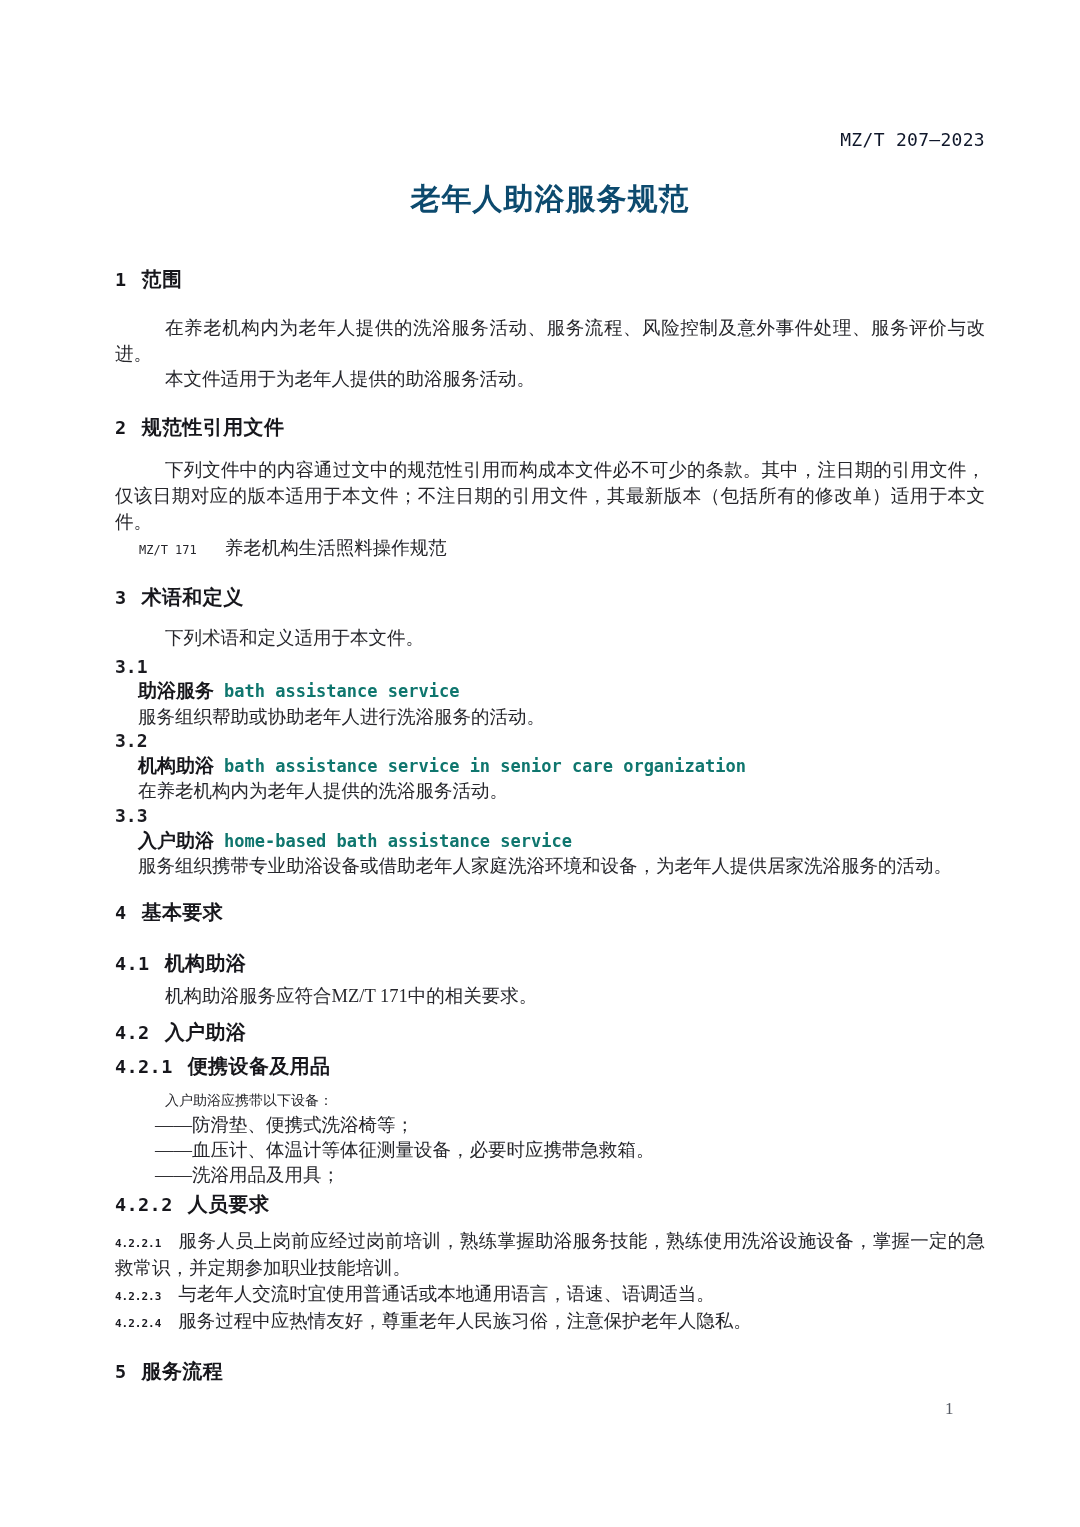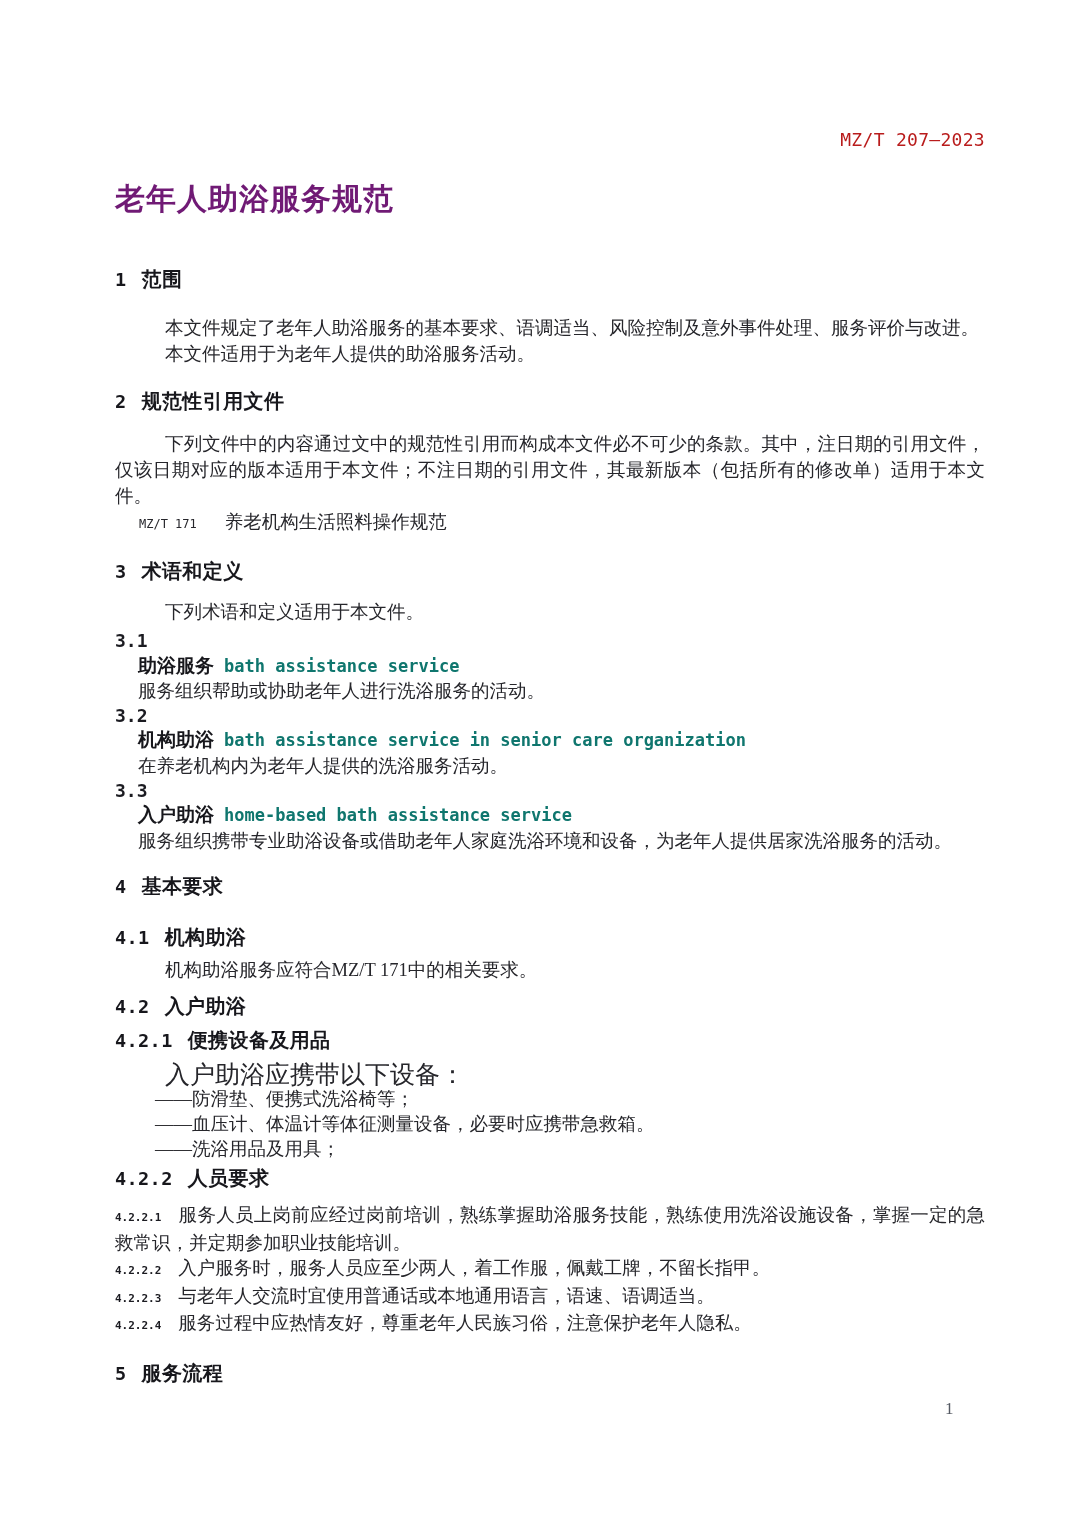--- a/index.html
+++ b/index.html
@@ -10,29 +10,30 @@
     background:#ffffff;
     overflow:hidden;
     font-family:"Liberation Serif","DejaVu Serif",serif;
     color:#26262b;
   }
   .doc-code {
     margin:128px 95px 0 0;
     text-align:right;
     font-family:"DejaVu Sans Mono","Liberation Mono",monospace;
     font-size:18px; line-height:24px;
-    color:#b91c1c; font-weight:500;
+    color:#0f172a; font-weight:500;
     letter-spacing:0.3px;
   }
   .content { padding:0 95px 0 115px; }
   .doc-title {
     margin-top:28px;
+    text-align:center;
     font-family:"Liberation Sans","DejaVu Sans",sans-serif;
     font-weight:700; font-size:30px; line-height:38px;
-    color:#701a75; letter-spacing:1px;
+    color:#0c4a6e; letter-spacing:1px;
   }
   .h {
     font-family:"Liberation Sans","DejaVu Sans",sans-serif;
     font-weight:700; font-size:20px; line-height:27px;
     color:#17171c; letter-spacing:0.4px;
   }
   .hnum {
     font-family:"DejaVu Sans Mono","Liberation Mono",monospace;
     font-size:18.5px; font-weight:700; margin-right:15px;
   }
@@ -51,21 +52,21 @@
   .term-cn {
     font-family:Liberation Mono, monospace;
     font-weight:700; font-size:19px; color:#17171c;
   }
   .term-en {
     font-family:"DejaVu Sans Mono","Liberation Mono",monospace;
     font-weight:600; font-size:17px; margin-left:10px; color:#0f766e;
   }
   .term-def { padding-left:23px; font-size:18.5px; line-height:24.6px; }
   .list-item { padding-left:40px; font-size:18.5px; line-height:25px; }
-  .intro-line { font-size:25px; line-height:25px; }
+  .intro-line { font-size:14px; line-height:25px; }
   .citem { font-size:18.5px; line-height:25.4px; text-align:justify; }
   .cnum {
     font-family:"DejaVu Sans Mono","Liberation Mono",monospace;
     font-weight:700; font-size:11px; margin-right:17px; color:#1b1b21;
   }
   .m-c1h{margin-top:48px} .m-c1p{margin-top:23px}
   .m-c2h{margin-top:21px} .m-c2p{margin-top:16px}
   .m-c3h{margin-top:21px} .m-c3i{margin-top:15px} .m-terms{margin-top:4px}
   .m-c4h{margin-top:20px} .m-c41h{margin-top:24px} .m-c41p{margin-top:7px}
   .m-c42h{margin-top:10px} .m-c421h{margin-top:7px} .m-c421b{margin-top:8px}
@@ -82,21 +83,21 @@
 
 <div class="page">
 
   <div class="doc-code">MZ/T 207—2023</div>
 
   <div class="content">
 
     <h1 class="doc-title">老年人助浴服务规范</h1>
 
     <h2 class="h m-c1h"><span class="hnum">1</span><span>范围</span></h2>
-    <p class="para indent2 m-c1p">本文件规定了老年人助浴服务的基本要求、语调适当、风险控制及意外事件处理、服务评价与改进。</p>
+    <p class="para indent2 m-c1p">在养老机构内为老年人提供的洗浴服务活动、服务流程、风险控制及意外事件处理、服务评价与改进。</p>
     <p class="para indent2">本文件适用于为老年人提供的助浴服务活动。</p>
 
     <h2 class="h m-c2h"><span class="hnum">2</span><span>规范性引用文件</span></h2>
     <p class="para indent2 m-c2p" style="line-height:26px">下列文件中的内容通过文中的规范性引用而构成本文件必不可少的条款。其中，注日期的引用文件，仅该日期对应的版本适用于本文件；不注日期的引用文件，其最新版本（包括所有的修改单）适用于本文件。</p>
     <div class="ref-line"><span class="ref-code">MZ/T 171</span><span>养老机构生活照料操作规范</span></div>
 
     <h2 class="h m-c3h"><span class="hnum">3</span><span>术语和定义</span></h2>
     <p class="para indent2 m-c3i" style="line-height:25px">下列术语和定义适用于本文件。</p>
 
     <div class="m-terms">
@@ -128,21 +129,20 @@
     <div class="m-c421b">
       <div class="intro-line indent2" style="text-indent:50px;">入户助浴应携带以下设备：</div>
       <div class="list-item">——防滑垫、便携式洗浴椅等；</div>
       <div class="list-item">——血压计、体温计等体征测量设备，必要时应携带急救箱。</div>
       <div class="list-item">——洗浴用品及用具；</div>
     </div>
 
     <h4 class="h m-c422h"><span class="hnum">4.2.2</span><span>人员要求</span></h4>
     <div class="m-c422b">
       <p class="citem"><span class="cnum">4.2.2.1</span><span>服务人员上岗前应经过岗前培训，熟练掌握助浴服务技能，熟练使用洗浴设施设备，掌握一定的急救常识，并定期参加职业技能培训。</span></p>
-      <p class="citem"><span class="cnum">4.2.2.2</span><span>入户服务时，服务人员应至少两人，着工作服，佩戴工牌，不留长指甲。</span></p>
       <p class="citem"><span class="cnum">4.2.2.3</span><span>与老年人交流时宜使用普通话或本地通用语言，语速、语调适当。</span></p>
       <p class="citem"><span class="cnum">4.2.2.4</span><span>服务过程中应热情友好，尊重老年人民族习俗，注意保护老年人隐私。</span></p>
     </div>
 
     <h2 class="h m-c5h"><span class="hnum">5</span><span>服务流程</span></h2>
 
   </div>
 
   <div class="page-number">1</div>
 

